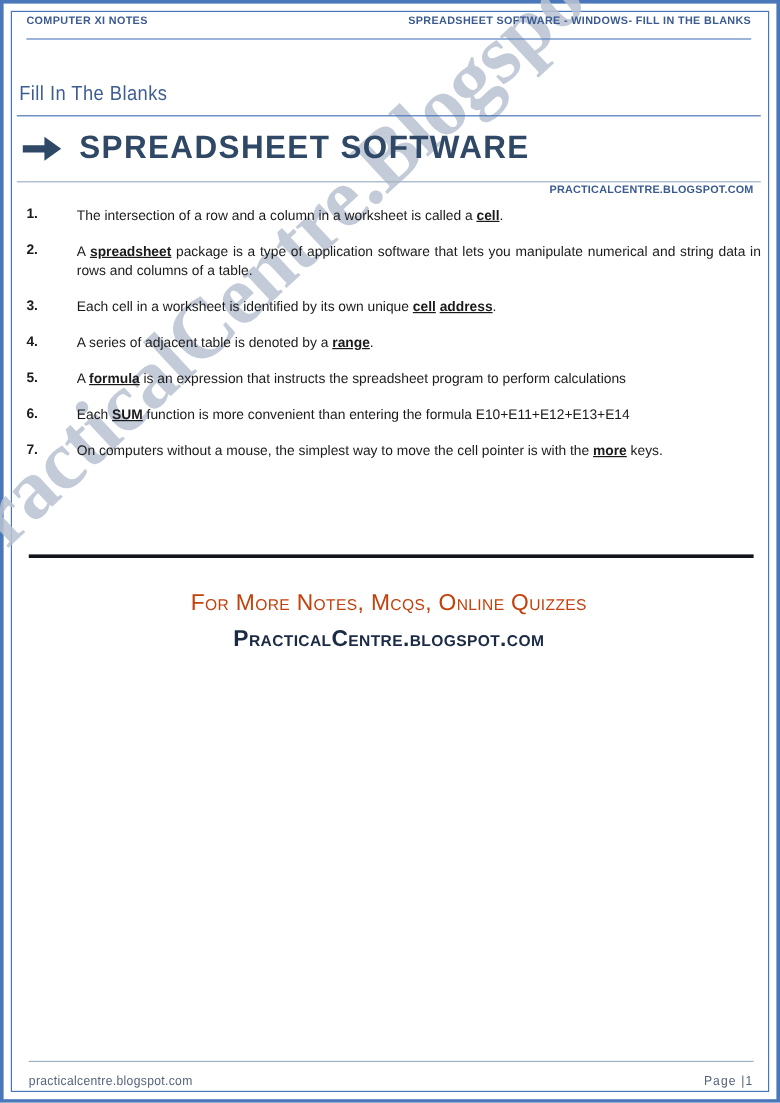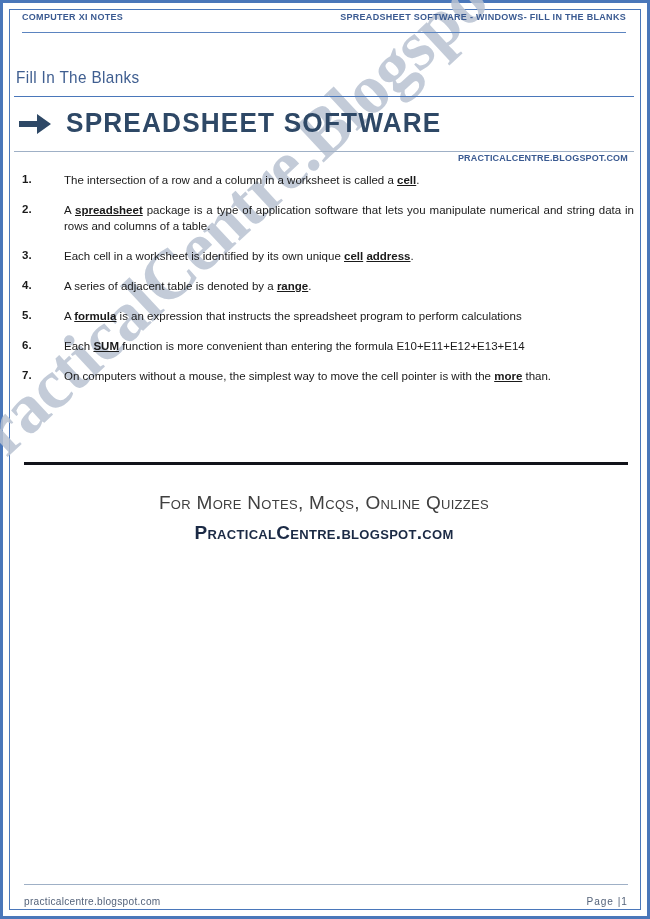--- a/index.html
+++ b/index.html
@@ -224,21 +224,21 @@
   .promo {
     position: absolute;
     left: 0;
     right: 0;
     top: 492px;
     text-align: center;
   }
   .promo-line1 {
     font-family: "Liberation Sans", sans-serif;
     font-size: 19px;
-    color: #404040;
+    color: #c2410c;
     font-variant: small-caps;
     letter-spacing: 0.3px;
   }
   .promo-line2 {
     font-family: "Liberation Sans", sans-serif;
     font-size: 19px;
     font-weight: bold;
     color: #1b2a45;
     font-variant: small-caps;
     letter-spacing: 0.3px;
@@ -328,21 +328,21 @@
       <div class="qa-item">
         <div class="qa-num">5.</div>
         <div class="qa-text"><span>A </span><b>formula</b><span> is an expression that instructs the spreadsheet program to perform calculations</span></div>
       </div>
       <div class="qa-item">
         <div class="qa-num">6.</div>
         <div class="qa-text"><span>Each </span><b>SUM</b><span> function is more convenient than entering the formula E10+E11+E12+E13+E14</span></div>
       </div>
       <div class="qa-item">
         <div class="qa-num">7.</div>
-        <div class="qa-text justify"><span>On computers without a mouse, the simplest way to move the cell pointer is with the </span><b>more</b><span> than.</span></div>
+        <div class="qa-text justify"><span>On computers without a mouse, the simplest way to move the cell pointer is with the </span><b>more</b><span> keys.</span></div>
       </div>
     </div>
 
   <div class="hr-dark"></div>
 
   <div class="promo">
     <div class="promo-line1">For More Notes, Mcqs, Online Quizzes</div>
     <div class="promo-line2">PracticalCentre.blogspot.com</div>
   </div>
 

